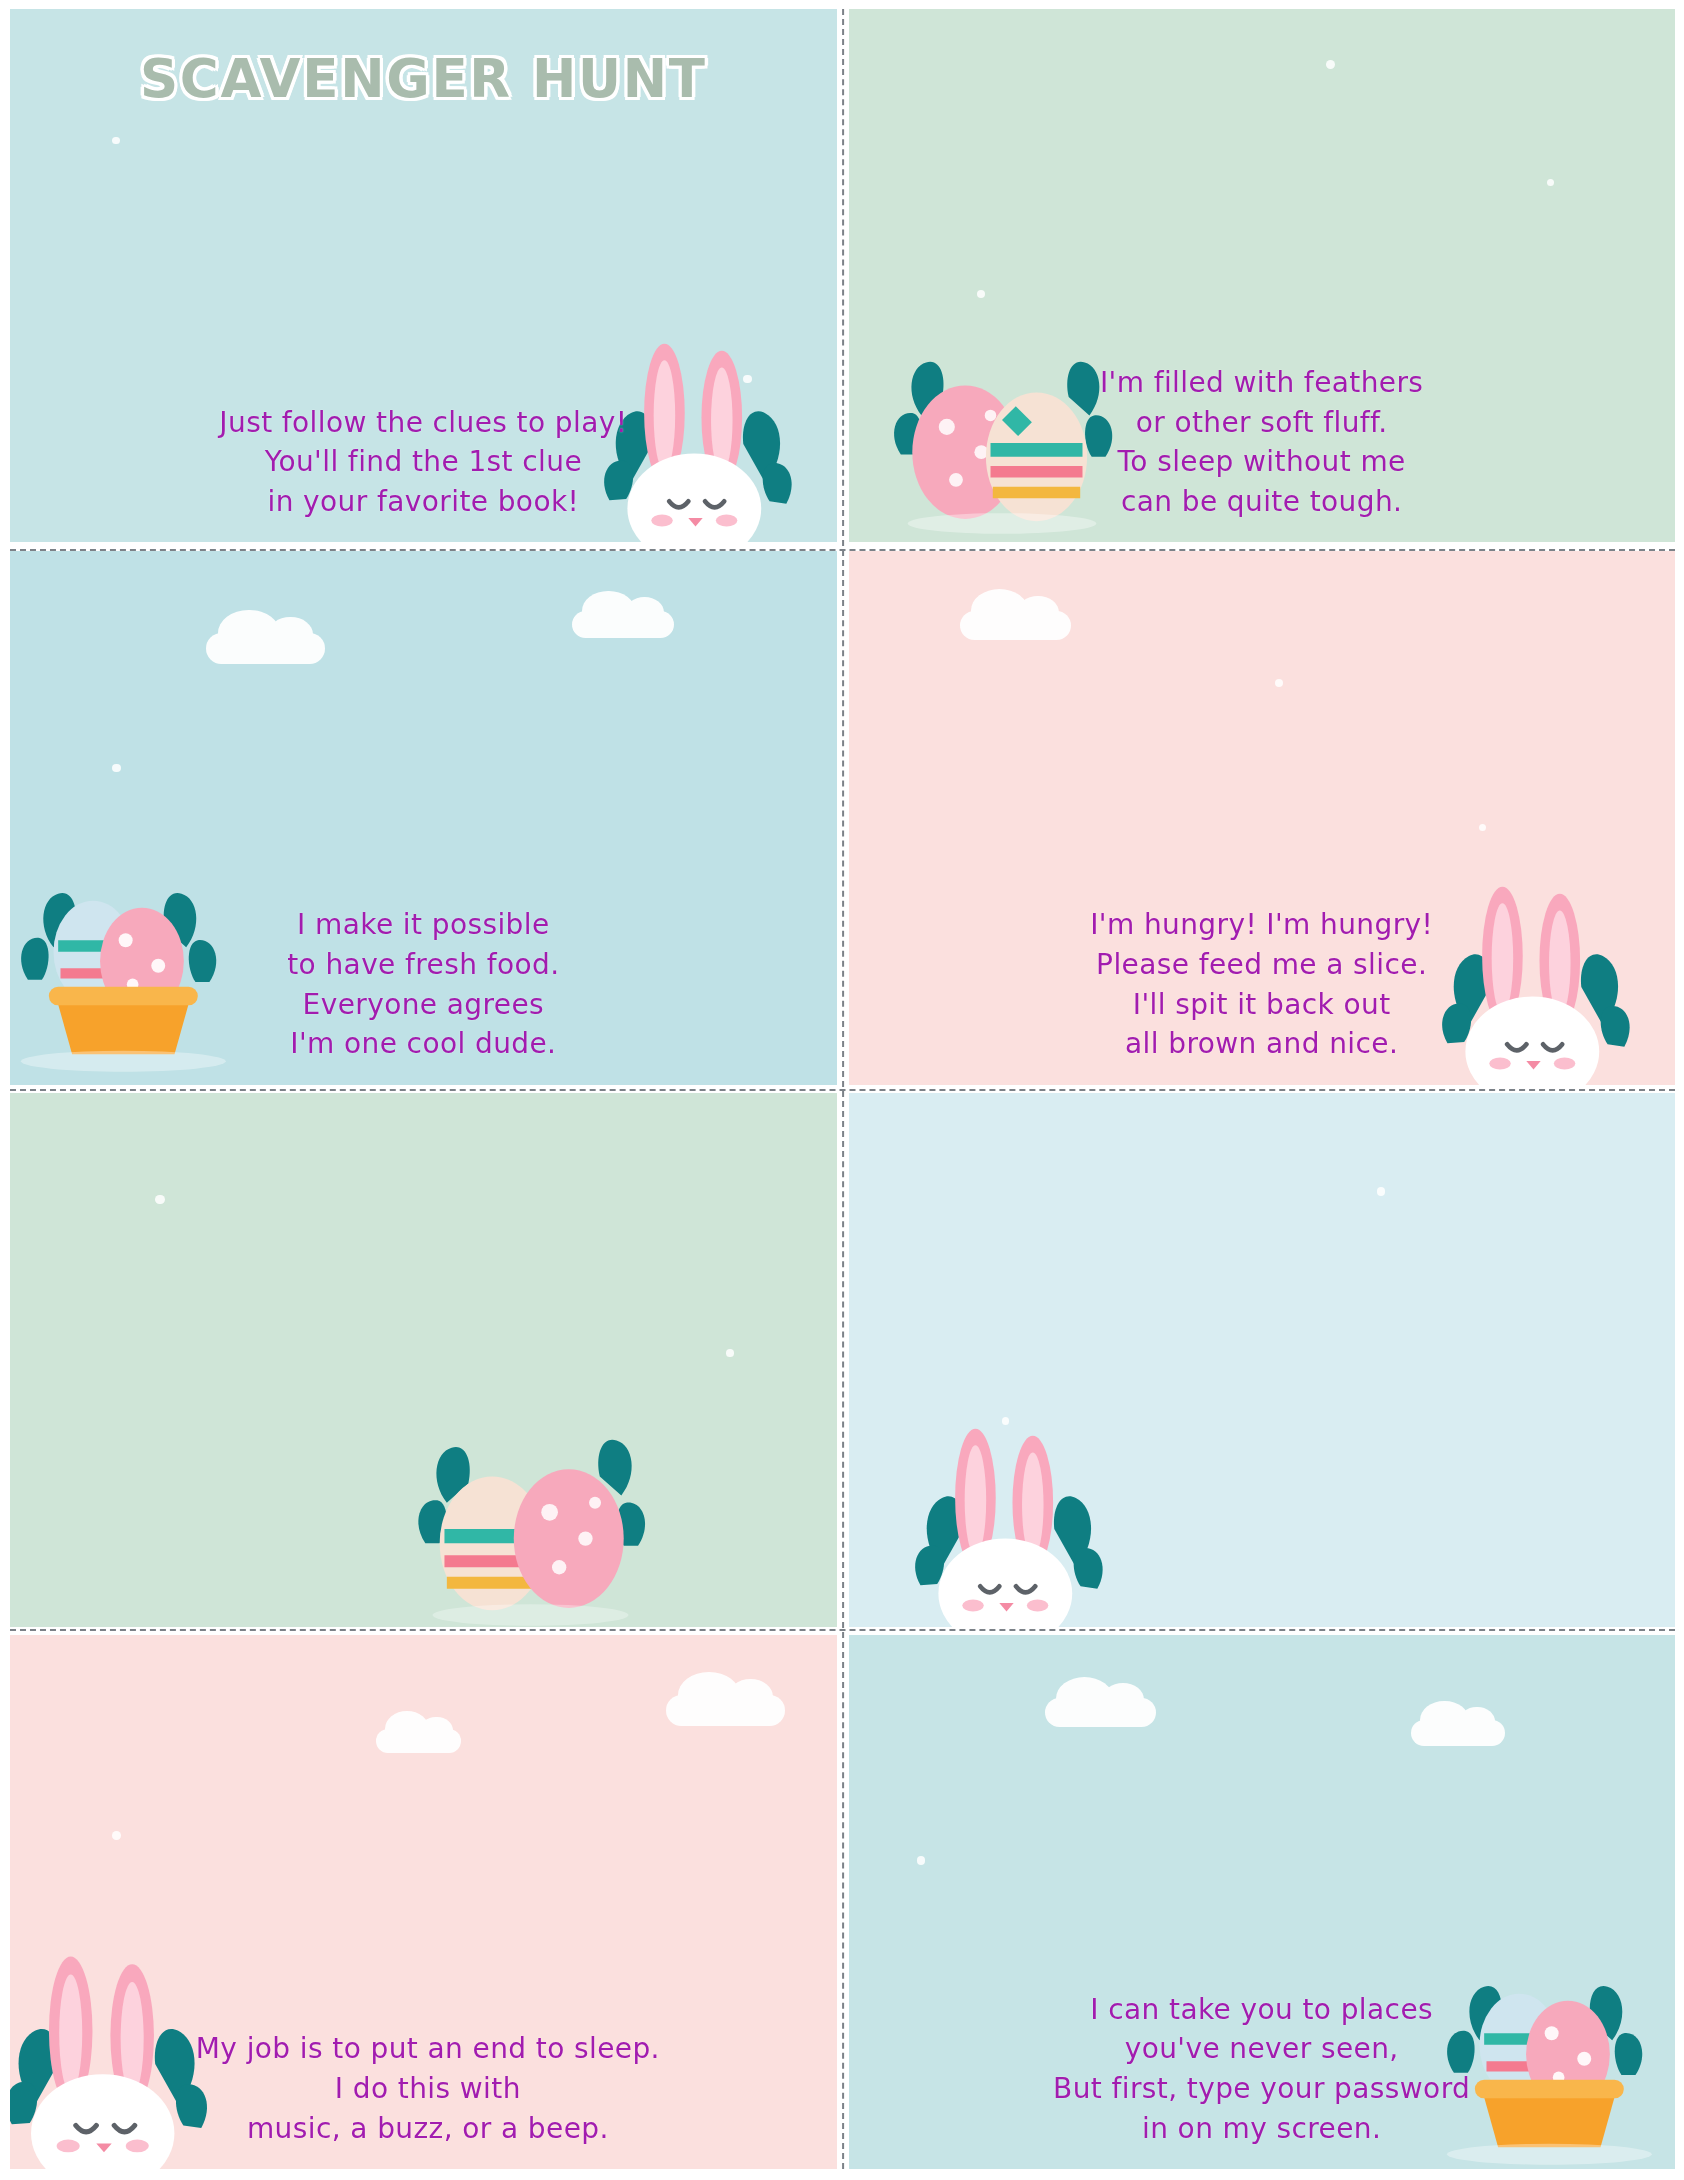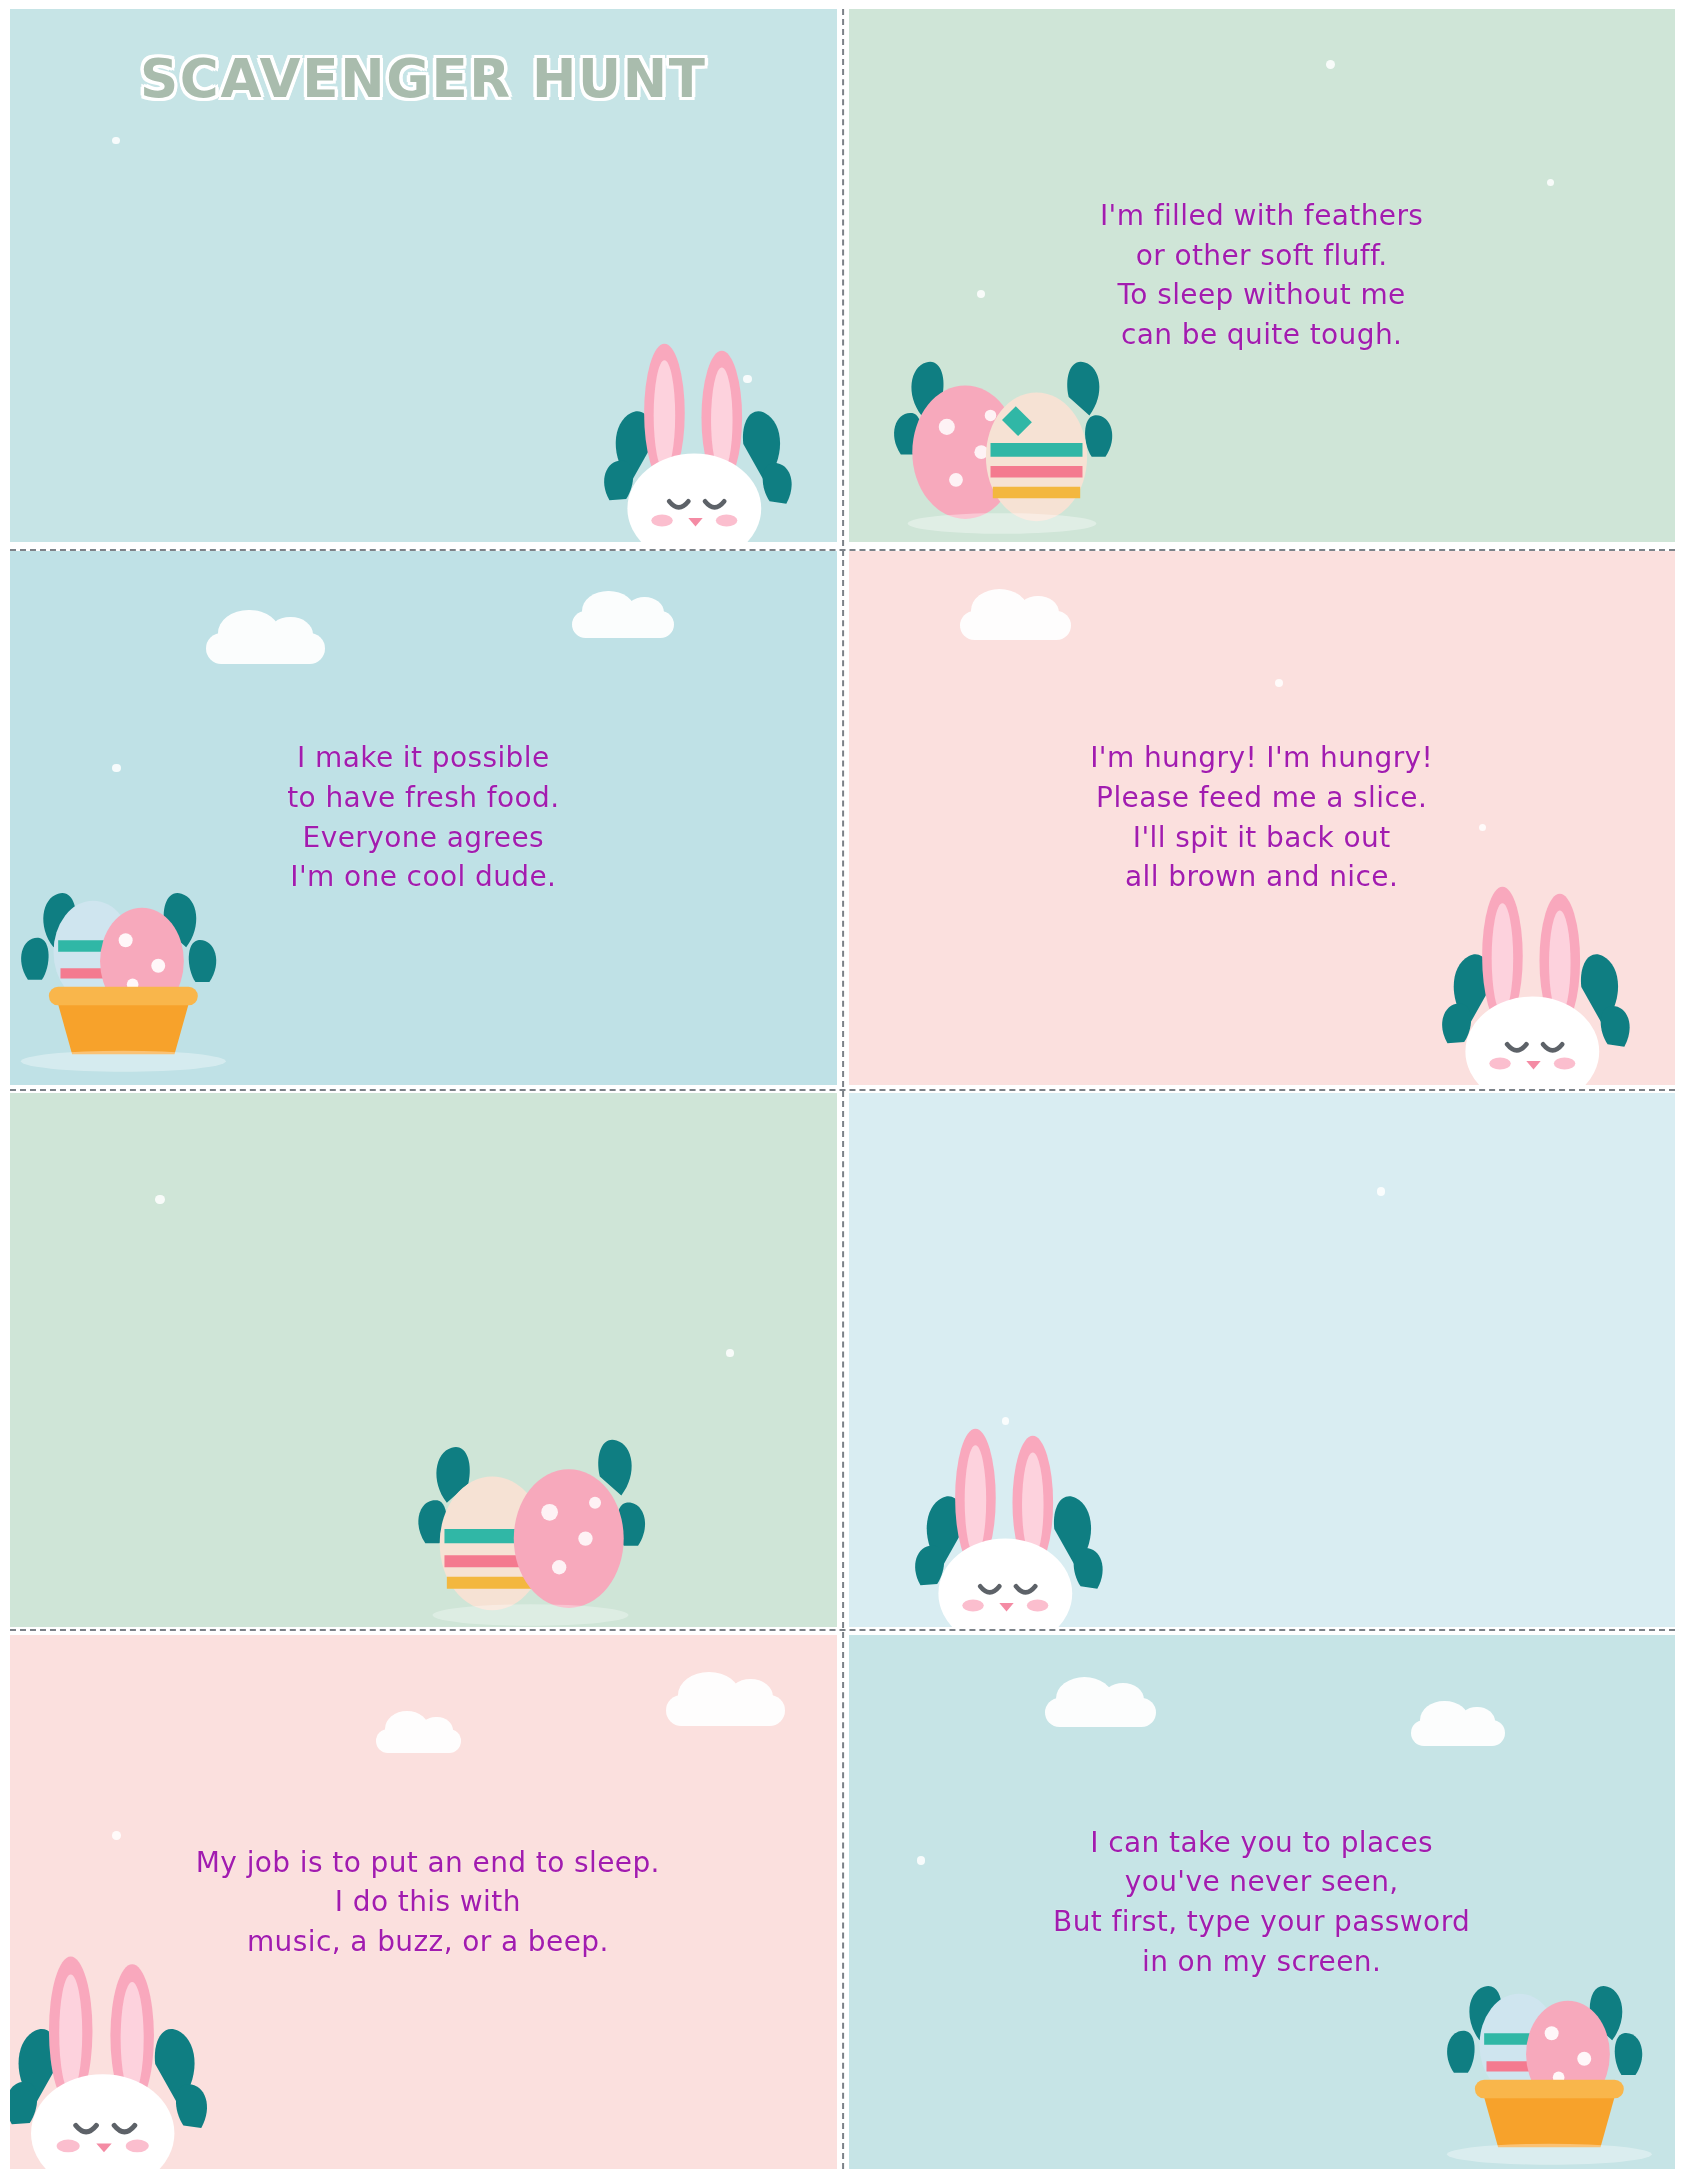--- a/index.html
+++ b/index.html
@@ -31,21 +31,21 @@
     grid-template-columns: 1fr 1fr;
     grid-template-rows: 1fr 1fr 1fr 1fr;
     column-gap: 12px;
     row-gap: 8.5px;
   }
 
   .card {
     position: relative;
     overflow: hidden;
     display: flex;
-    align-items: center;
+    align-items: flex-end;
     justify-content: center;
     box-sizing: border-box;
     padding: 20.4px 32px;
   }
 
   .card-text {
     position: relative;
     z-index: 5;
     text-align: center;
     color: #a21caf;
@@ -157,20 +157,23 @@
 <body>
 
 <div class="sheet">
   <div class="grid">
 
     <div class="card first" style="background:#c6e4e6;">
       <div class="dot" style="width:10.2px;height:10.2px;top:60px;left:596px;"></div>
       <div class="dot" style="width:7.7px;height:7.7px;top:128px;left:102px;"></div>
       <div class="dot" style="width:8.5px;height:8.5px;top:366px;left:733px;"></div>
       <div class="hunt-title">SCAVENGER HUNT</div>
+      <div class="card-text">Just follow the clues to play!
+You'll find the 1st clue
+in your favorite book!</div>
       <div class="art bunny-r">
         <svg viewBox="0 0 200 200" width="100%" height="100%">
           <g>
             <path d="M46 150 C28 130 30 100 46 92 C58 86 66 100 64 118 Z" fill="#0f7e82"></path>
             <path d="M28 165 C18 148 26 130 40 132 C50 134 50 152 42 164 Z" fill="#0f7e82"></path>
             <path d="M158 150 C176 130 174 100 158 92 C146 86 138 100 140 118 Z" fill="#0f7e82"></path>
             <path d="M176 168 C186 150 178 132 164 134 C154 136 154 154 162 166 Z" fill="#0f7e82"></path>
             <ellipse cx="74" cy="92" rx="17" ry="58" fill="#f9a8bd"></ellipse>
             <ellipse cx="74" cy="94" rx="9" ry="46" fill="#fdd2dd"></ellipse>
             <ellipse cx="122" cy="96" rx="17" ry="56" fill="#f9a8bd"></ellipse>

